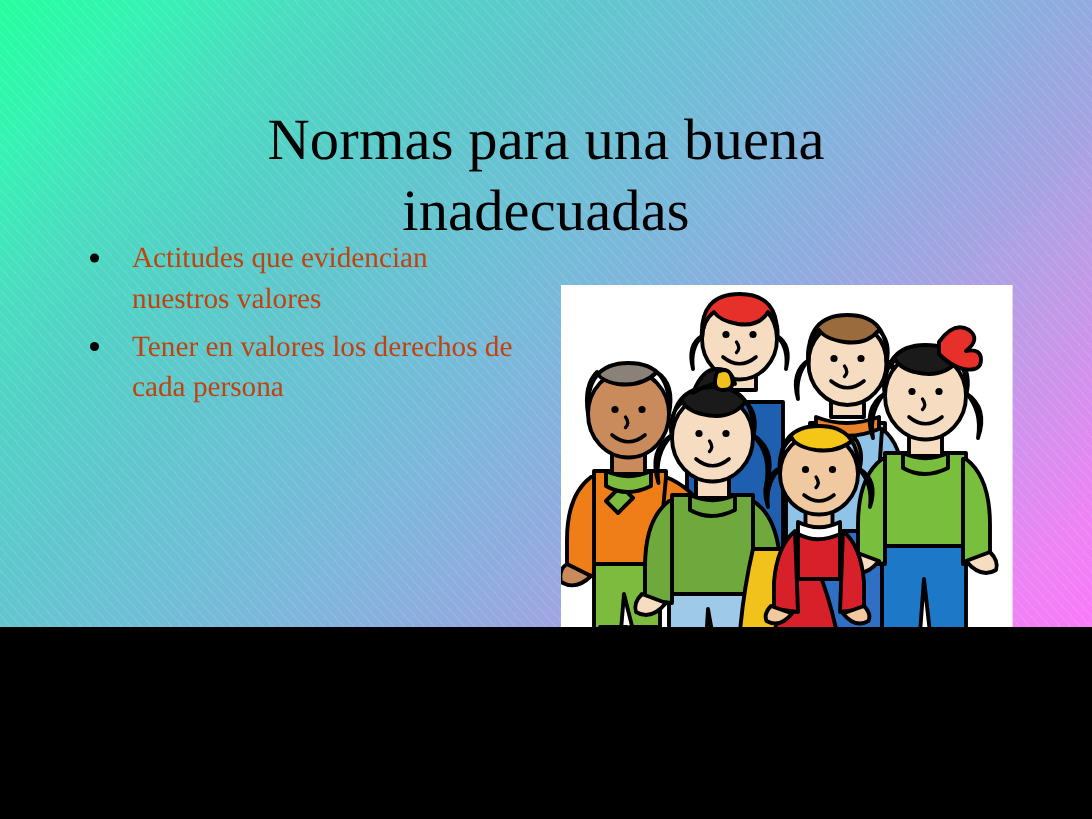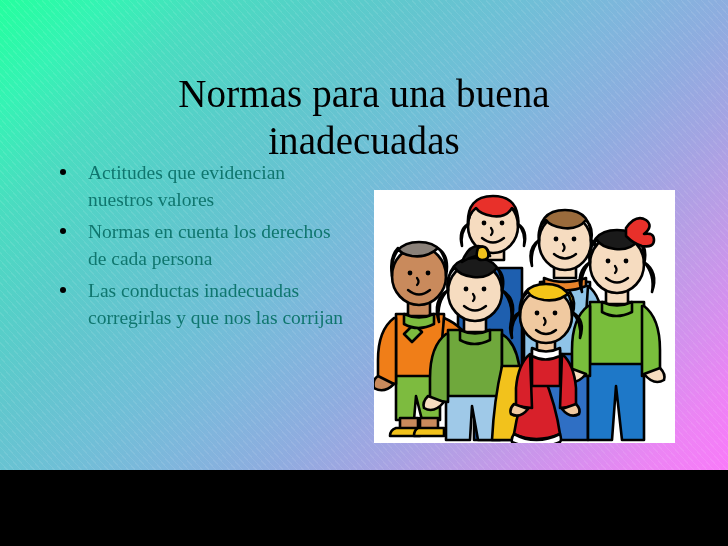--- a/index.html
+++ b/index.html
@@ -3,21 +3,21 @@
 <meta charset="utf-8">
 <style>
   html, body {
     margin: 0;
     padding: 0;
     background: #000;
   }
   #slide {
     position: relative;
     width: 728px;
-    height: 470px;
+    height: 418px;
     overflow: hidden;
     font-family: "Liberation Serif", "DejaVu Serif", serif;
   }
   
   #bg-gradient {
     position: absolute;
     inset: 0;
     background:
       linear-gradient(135deg,
         #24FF9E 0%,
@@ -68,21 +68,21 @@
 
   
   #body-list {
     position: absolute;
     left: 52px;
     top: 160px;
     width: 300px;
     margin: 0;
     padding: 0;
     list-style: none;
-    color: #0f766e;
+    color: #c2410c;
     font-size: 19.5px;
     line-height: 26.5px;
   }
   #body-list li {
     position: relative;
     padding-left: 36px;
     margin-bottom: 6px;
   }
   #body-list li .bullet {
     position: absolute;
@@ -120,25 +120,21 @@
       <span class="tline">inadecuadas</span>
     </h1>
 
     <ul id="body-list">
       <li>
         <span class="bullet"></span>
         <span>Actitudes que evidencian nuestros valores</span>
       </li>
       <li>
         <span class="bullet"></span>
-        <span>Normas en cuenta los derechos de cada persona</span>
-      </li>
-      <li>
-        <span class="bullet"></span>
-        <span>Las conductas inadecuadas corregirlas y que nos las corrijan</span>
+        <span>Tener en valores los derechos de cada persona</span>
       </li>
     </ul>
 
     <div id="picture">
       <svg width="301" height="253" viewBox="0 0 301 253" xmlns="http://www.w3.org/2000/svg">
         <rect x="0" y="0" width="301" height="253" fill="#ffffff"></rect>
 
         <g stroke="#000000" stroke-width="2.6" stroke-linejoin="round" stroke-linecap="round">
 
           <g>

